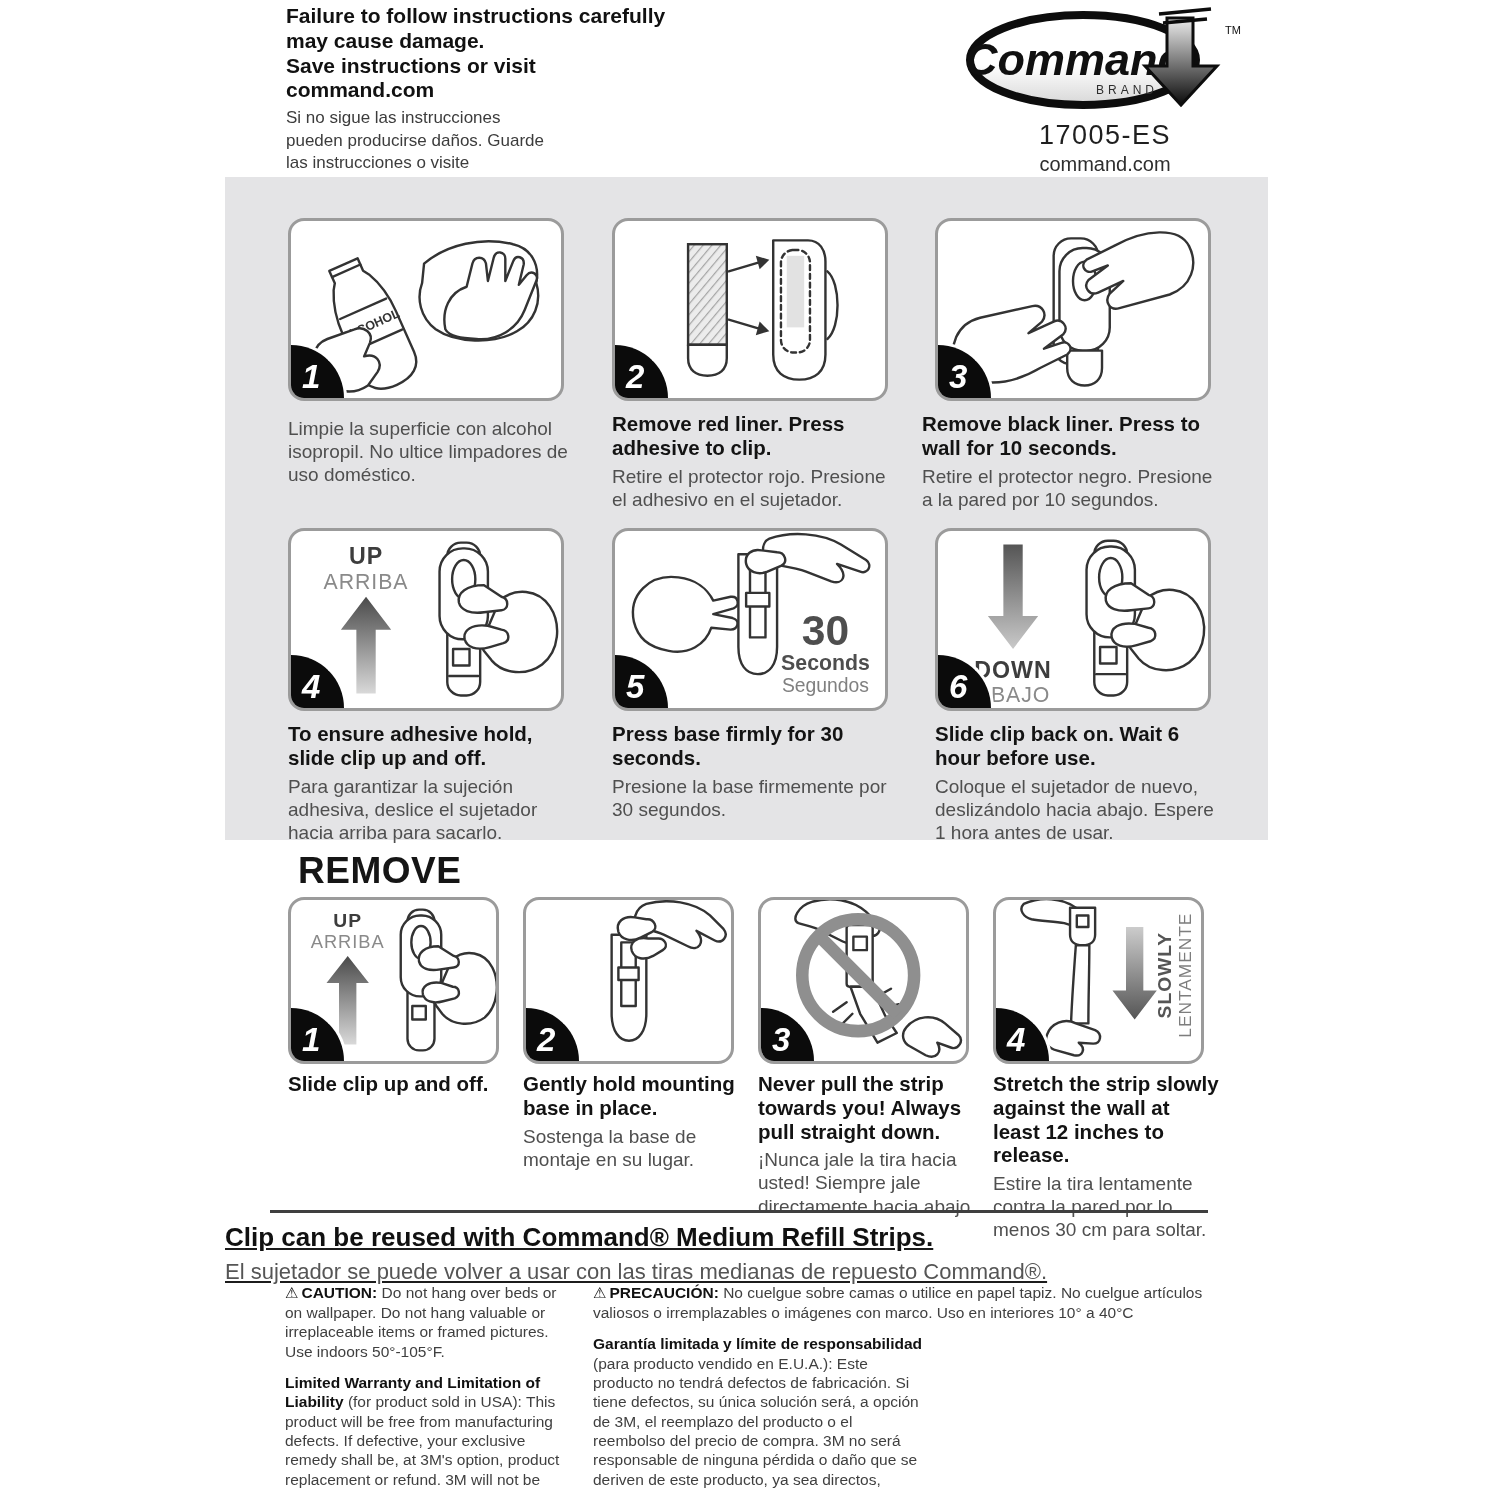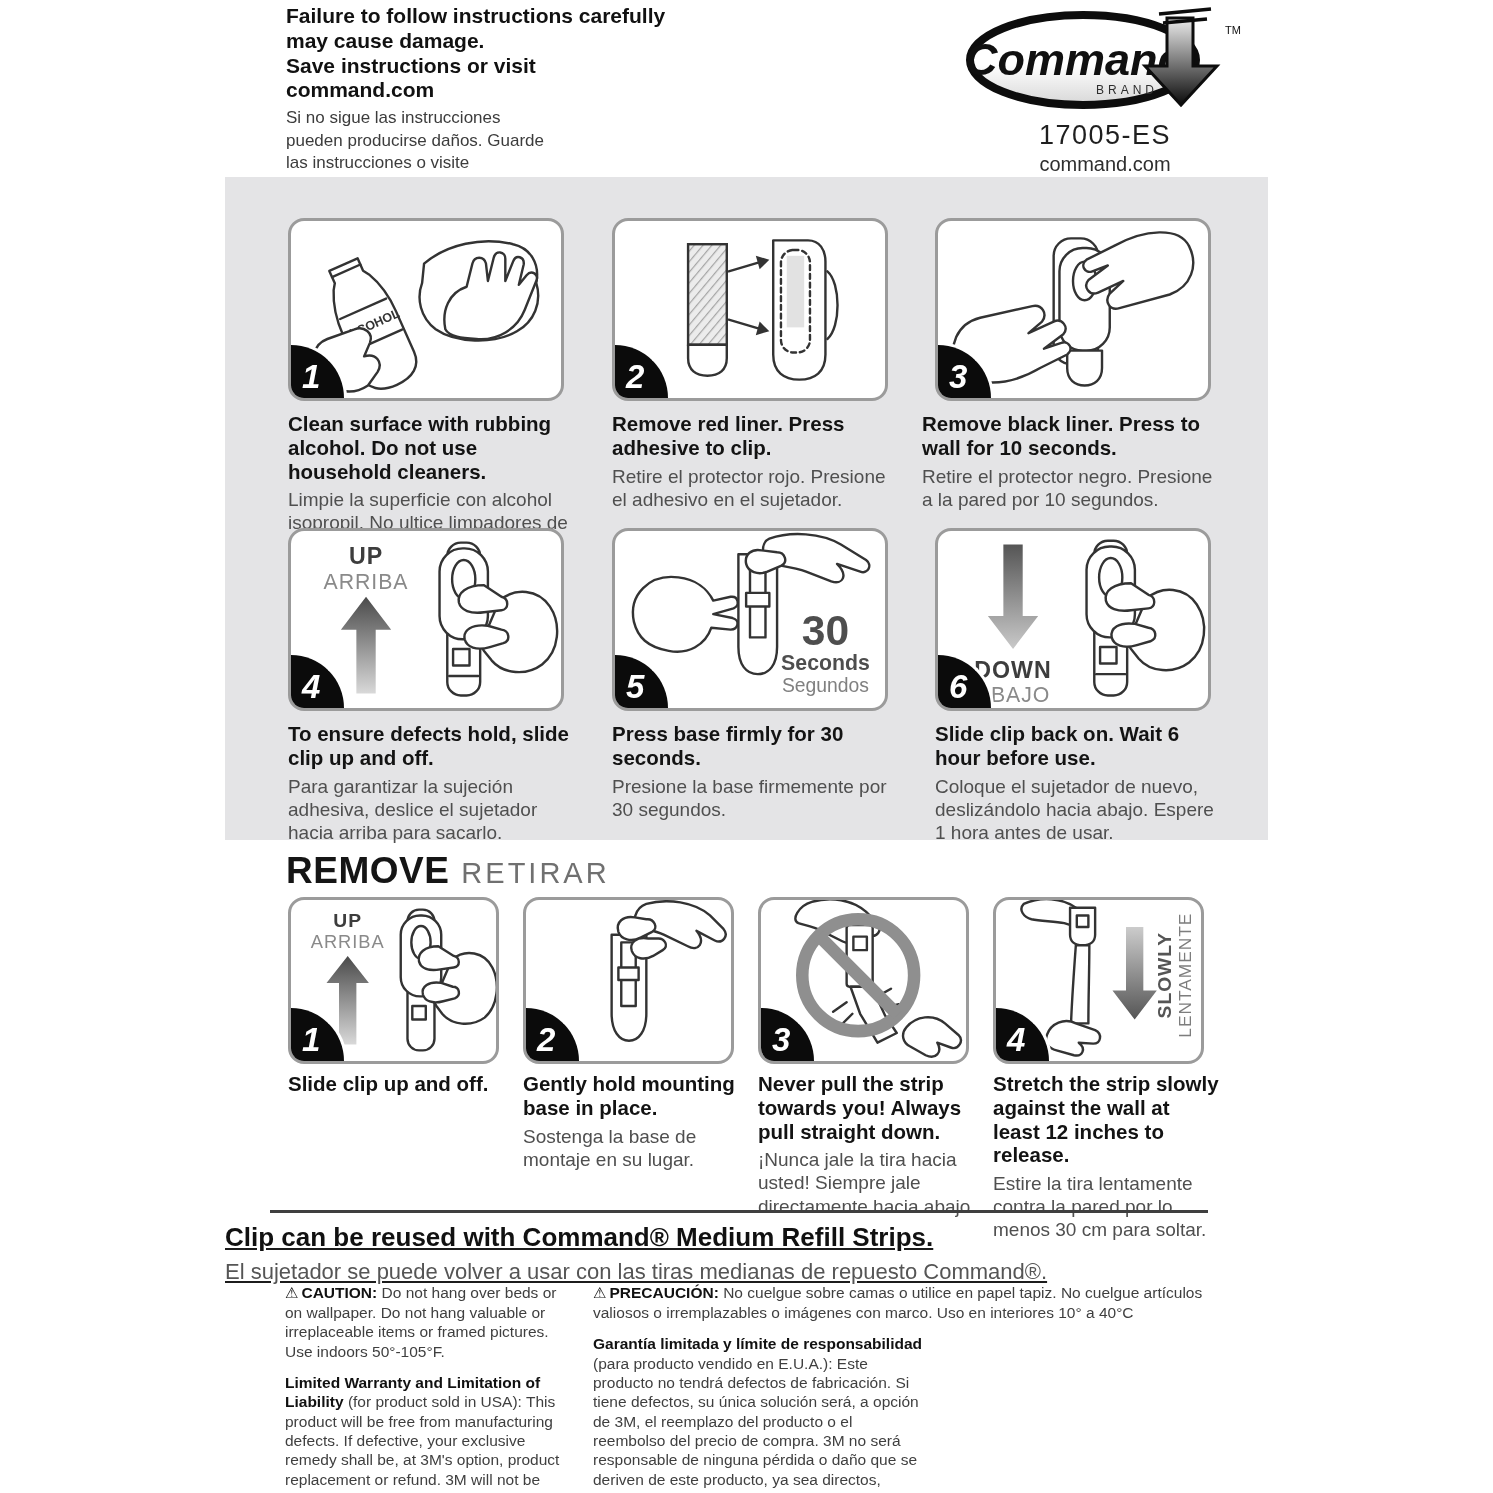--- a/index.html
+++ b/index.html
@@ -86,21 +86,20 @@
         <line class="ln" x1="70" y1="45" x2="102" y2="45"></line>
         <path class="ln" d="M60,88 L112,88 M58,124 L114,124"></path>
         <text x="86" y="111" font-size="13" font-weight="bold" fill="#333" text-anchor="middle">ALCOHOL</text>
       </g>
       <path class="fw" d="M30,160 C18,146 20,128 36,122 L64,112 C74,108 84,116 80,126 L74,140 C86,136 94,146 88,156 L78,170 C60,182 42,176 30,160 Z"></path>
       <path class="fw" d="M158,112 C154,92 162,74 180,68 L186,44 C188,36 198,36 200,44 L202,62 L208,38 C210,30 220,31 220,39 L220,62 L228,42 C231,34 240,37 239,45 L234,66 L242,56 C247,50 255,55 252,62 L240,92 C232,112 212,124 190,122 C176,121 162,120 158,112 Z"></path>
     </svg>
     <div class="badge">1</div>
   </div>
   <div class="cap" style="left:288px;top:412px;width:292px;">
-    <div class="en">Clean surface with rubbing alcohol. Do not use household cleaners.</div>
     <div class="es">Limpie la superficie con alcohol isopropil. No ultice limpadores de uso doméstico.</div>
   </div>
 
   <div class="box" style="left:612px;top:218px;width:276px;height:183px;">
     <svg viewBox="0 0 276 183">
       <defs>
         <pattern id="hatch2" width="7" height="7" patternUnits="userSpaceOnUse" patternTransform="rotate(40)">
           <rect width="7" height="7" fill="#ececec"></rect>
           <line x1="0" y1="0" x2="0" y2="7" stroke="#a5a5a5" stroke-width="2.5"></line>
         </pattern>
@@ -155,21 +154,21 @@
       <ellipse class="ln" cx="177" cy="50" rx="12" ry="20"></ellipse>
       <rect class="ln" x="166" y="122" width="17" height="17"></rect>
       <line class="ln" x1="162" y1="150" x2="192" y2="150"></line>
       <path class="fw" d="M214,72 C230,58 254,60 266,78 C278,96 276,124 258,138 C242,150 218,148 206,134 L198,124 C192,116 194,104 202,100 Z"></path>
       <path class="fw" d="M198,56 C180,56 170,64 172,74 C174,82 184,86 198,84 L216,82 C224,81 224,70 216,68 Z"></path>
       <path class="fw" d="M202,98 C186,96 176,102 178,112 C180,120 190,124 204,120 L218,116 C226,113 224,103 216,102 Z"></path>
     </svg>
     <div class="badge">4</div>
   </div>
   <div class="cap" style="left:288px;top:722px;width:292px;">
-    <div class="en">To ensure defects hold, slide clip up and off.</div>
+    <div class="en">To ensure adhesive hold, slide clip up and off.</div>
     <div class="es">Para garantizar la sujeción adhesiva, deslice el sujetador hacia arriba para sacarlo.</div>
   </div>
 
   <div class="box" style="left:612px;top:528px;width:276px;height:183px;">
     <svg viewBox="0 0 276 183">
       <path class="fw" d="M126,24 L166,24 L166,120 C166,138 158,148 146,148 C134,148 126,138 126,120 Z"></path>
       <rect class="ln" x="138" y="32" width="16" height="78"></rect>
       <rect class="fw" x="134" y="64" width="24" height="14"></rect>
       <path class="fw" d="M18,94 C12,66 34,44 64,48 C82,50 94,60 100,72 L118,68 C126,67 128,77 121,80 L100,86 L120,90 C128,92 126,102 118,102 L98,100 C92,118 74,128 54,124 C32,120 22,110 18,94 Z"></path>
       <path class="fw" d="M158,8 C180,0 212,2 232,14 L258,30 C265,35 260,45 252,42 L228,34 C240,46 234,56 222,52 L196,42 C186,38 170,36 160,34 C150,31 148,12 158,8 Z"></path>
@@ -205,21 +204,21 @@
       <path class="fw" d="M198,54 C180,54 170,62 172,72 C174,80 184,84 198,82 L216,80 C224,79 224,68 216,66 Z"></path>
       <path class="fw" d="M202,96 C186,94 176,100 178,110 C180,118 190,122 204,118 L218,114 C226,111 224,101 216,100 Z"></path>
     </svg>
     <div class="badge">6</div>
   </div>
   <div class="cap" style="left:935px;top:722px;width:292px;">
     <div class="en">Slide clip back on. Wait 6 hour before use.</div>
     <div class="es">Coloque el sujetador de nuevo, deslizándolo hacia abajo. Espere 1 hora antes de usar.</div>
   </div>
 
-  <div class="sec-title" style="left:286px;top:850px;">
+  <div class="sec-title" style="left:286px;top:850px;flex-direction:column;">
     <span class="big">REMOVE</span>
     <span class="sub">RETIRAR</span>
   </div>
 
   <div class="box" style="left:288px;top:897px;width:211px;height:167px;">
     <svg viewBox="0 0 211 167">
       <defs>
         <linearGradient id="gr1" x1="0" y1="0" x2="0" y2="1">
           <stop offset="0" stop-color="#4a4a4a"></stop>
             <stop offset="1" stop-color="#d9d9d9"></stop>

